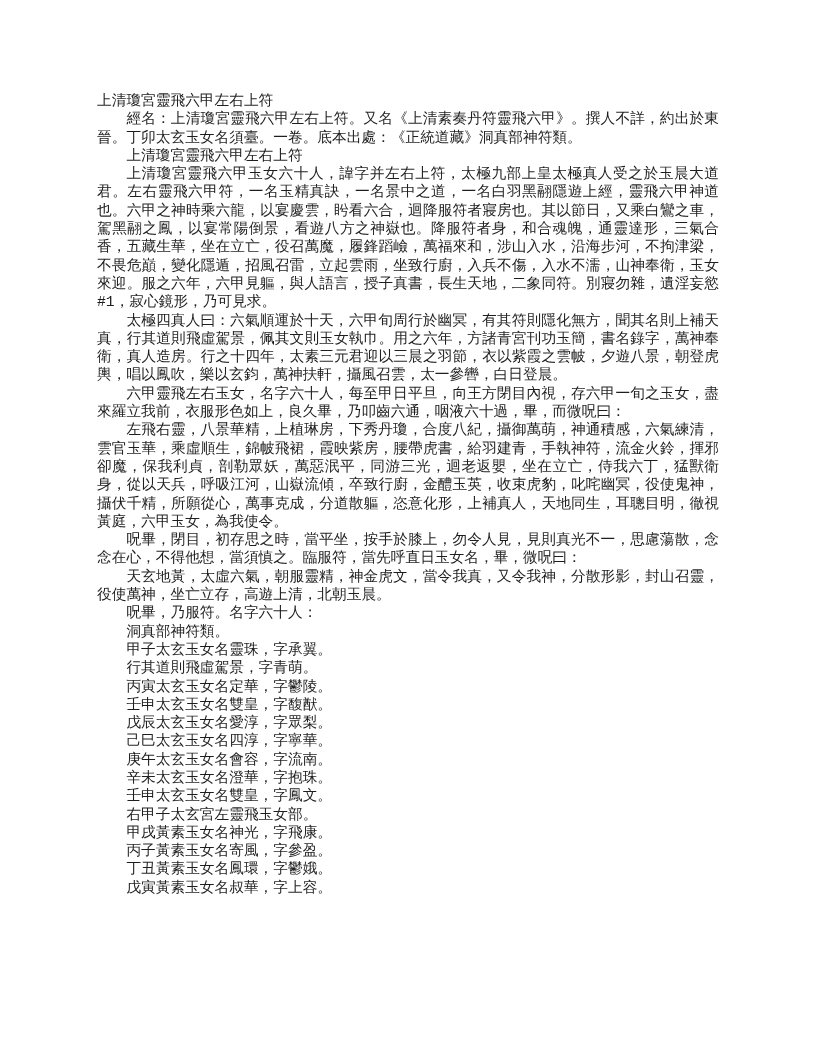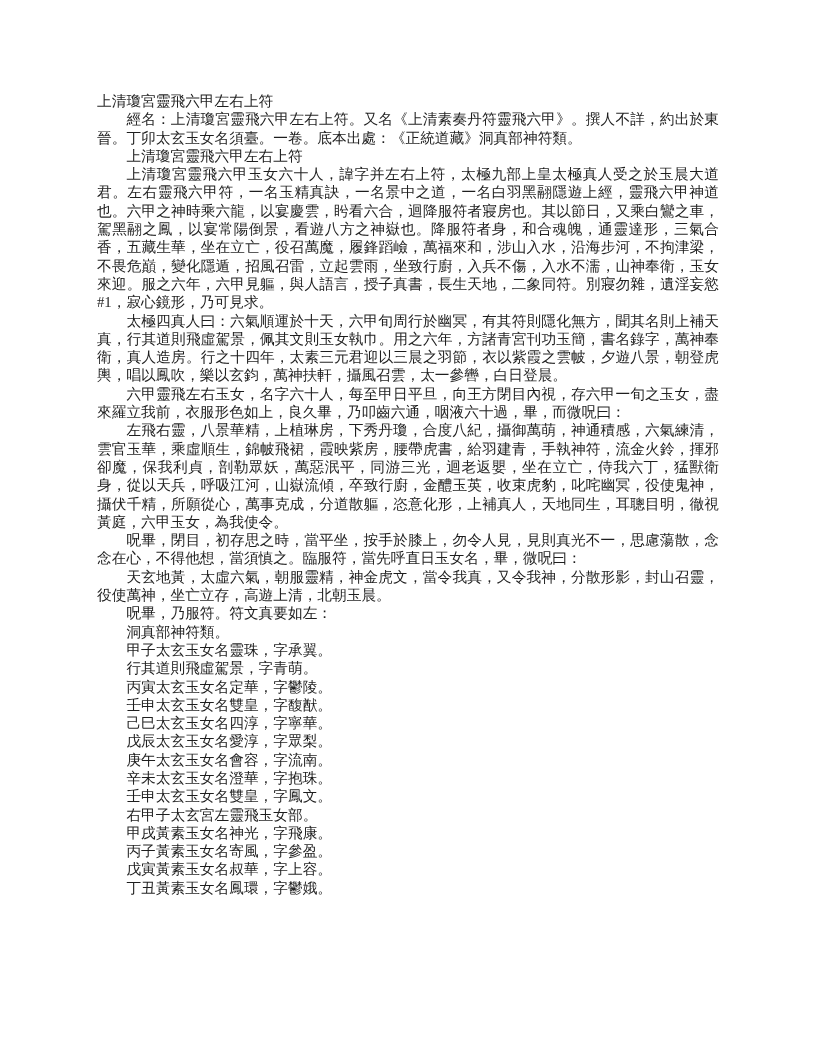--- a/index.html
+++ b/index.html
@@ -13,21 +13,21 @@
     height: 1056px;
     background: #ffffff;
     overflow: hidden;
     margin: 0 auto;
   }
   .content {
     position: absolute;
     left: 97px;
     top: 92px;
     width: 622px;
-    font-family: Liberation Serif, serif;
+    font-family: Liberation Mono, monospace;
     font-size: 14.7px;
     line-height: 18.3px;
     color: #1e1e1e;
   }
   .para {
     margin: 0;
     padding: 0;
     text-align: justify;
     text-justify: inter-character;
     word-break: break-all;
@@ -44,30 +44,30 @@
   <div class="content">
       <p class="para">上清瓊宮靈飛六甲左右上符</p>
       <p class="para indent">經名：上清瓊宮靈飛六甲左右上符。又名《上清素奏丹符靈飛六甲》。撰人不詳，約出於東晉。丁卯太玄玉女名須臺。一卷。底本出處：《正統道藏》洞真部神符類。</p>
       <p class="para indent">上清瓊宮靈飛六甲左右上符</p>
       <p class="para indent">上清瓊宮靈飛六甲玉女六十人，諱字并左右上符，太極九部上皇太極真人受之於玉晨大道君。左右靈飛六甲符，一名玉精真訣，一名景中之道，一名白羽黑翮隱遊上經，靈飛六甲神道也。六甲之神時乘六龍，以宴慶雲，盻看六合，迴降服符者寢房也。其以節日，又乘白鸞之車，駕黑翮之鳳，以宴常陽倒景，看遊八方之神嶽也。降服符者身，和合魂魄，通靈達形，三氣合香，五藏生華，坐在立亡，役召萬魔，履鋒蹈嶮，萬福來和，涉山入水，沿海步河，不拘津梁，不畏危巔，變化隱遁，招風召雷，立起雲雨，坐致行廚，入兵不傷，入水不濡，山神奉衛，玉女來迎。服之六年，六甲見軀，與人語言，授子真書，長生天地，二象同符。別寢勿雜，遺淫妄慾#1，寂心鏡形，乃可見求。</p>
       <p class="para indent">太極四真人曰：六氣順運於十天，六甲旬周行於幽冥，有其符則隱化無方，聞其名則上補天真，行其道則飛虛駕景，佩其文則玉女執巾。用之六年，方諸青宮刊功玉簡，書名錄字，萬神奉衛，真人造房。行之十四年，太素三元君迎以三晨之羽節，衣以紫霞之雲帔，夕遊八景，朝登虎輿，唱以鳳吹，樂以玄鈞，萬神扶軒，攝風召雲，太一參轡，白日登晨。</p>
       <p class="para indent">六甲靈飛左右玉女，名字六十人，每至甲日平旦，向王方閉目內視，存六甲一旬之玉女，盡來羅立我前，衣服形色如上，良久畢，乃叩齒六通，咽液六十過，畢，而微呪曰：</p>
       <p class="para indent">左飛右靈，八景華精，上植琳房，下秀丹瓊，合度八紀，攝御萬萌，神通積感，六氣練清，雲官玉華，乘虛順生，錦帔飛裙，霞映紫房，腰帶虎書，給羽建青，手執神符，流金火鈴，揮邪卻魔，保我利貞，剖勒眾妖，萬惡泯平，同游三光，迴老返嬰，坐在立亡，侍我六丁，猛獸衛身，從以天兵，呼吸江河，山嶽流傾，卒致行廚，金醴玉英，收束虎豹，叱咤幽冥，役使鬼神，攝伏千精，所願從心，萬事克成，分道散軀，恣意化形，上補真人，天地同生，耳聰目明，徹視黃庭，六甲玉女，為我使令。</p>
       <p class="para indent">呪畢，閉目，初存思之時，當平坐，按手於膝上，勿令人見，見則真光不一，思慮蕩散，念念在心，不得他想，當須慎之。臨服符，當先呼直日玉女名，畢，微呪曰：</p>
       <p class="para indent">天玄地黃，太虛六氣，朝服靈精，神金虎文，當令我真，又令我神，分散形影，封山召靈，役使萬神，坐亡立存，高遊上清，北朝玉晨。</p>
-      <p class="para indent">呪畢，乃服符。符文真要如左：</p>
+      <p class="para indent">呪畢，乃服符。名字六十人：</p>
       <p class="para indent">洞真部神符類。</p>
       <p class="para indent">甲子太玄玉女名靈珠，字承翼。</p>
       <p class="para indent">行其道則飛虛駕景，字青萌。</p>
       <p class="para indent">丙寅太玄玉女名定華，字鬱陵。</p>
       <p class="para indent">壬申太玄玉女名雙皇，字馥猷。</p>
+      <p class="para indent">戊辰太玄玉女名愛淳，字眾梨。</p>
       <p class="para indent">己巳太玄玉女名四淳，字寧華。</p>
-      <p class="para indent">戊辰太玄玉女名愛淳，字眾梨。</p>
       <p class="para indent">庚午太玄玉女名會容，字流南。</p>
       <p class="para indent">辛未太玄玉女名澄華，字抱珠。</p>
       <p class="para indent">壬申太玄玉女名雙皇，字鳳文。</p>
       <p class="para indent">右甲子太玄宮左靈飛玉女部。</p>
       <p class="para indent">甲戌黃素玉女名神光，字飛康。</p>
       <p class="para indent">丙子黃素玉女名寄風，字參盈。</p>
+      <p class="para indent">丁丑黃素玉女名鳳環，字鬱娥。</p>
       <p class="para indent">戊寅黃素玉女名叔華，字上容。</p>
-      <p class="para indent">丁丑黃素玉女名鳳環，字鬱娥。</p>
     </div>
 </div>
 
 </body></html>

